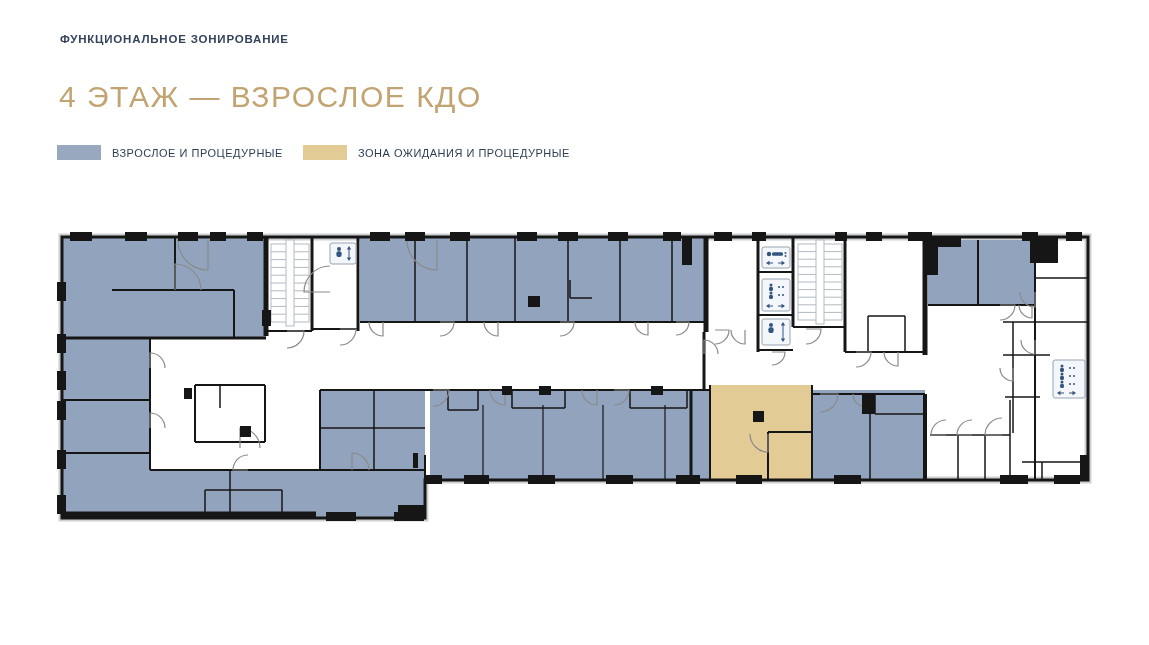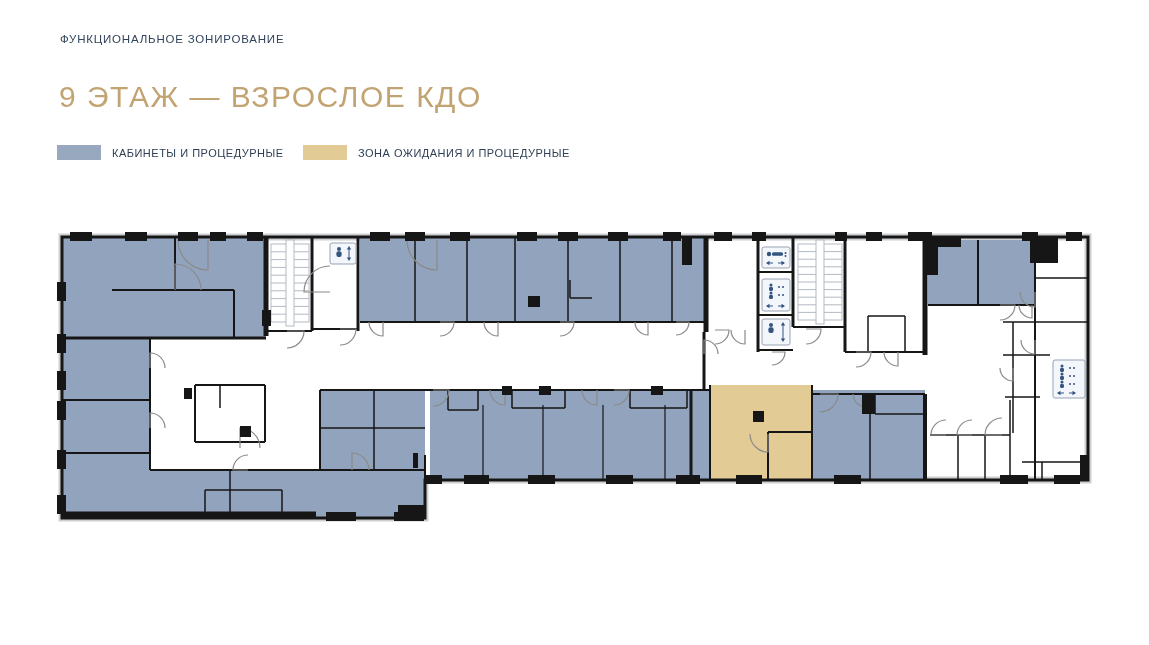--- a/index.html
+++ b/index.html
@@ -1,37 +1,37 @@
 <!DOCTYPE html>
 <html><head>
 <meta charset="utf-8">
 <style>
   html,body{margin:0;padding:0;background:#ffffff;}
   body{width:1149px;height:645px;position:relative;overflow:hidden;
        font-family:"Liberation Sans", sans-serif;}
   .eyebrow{position:absolute;left:60px;top:33px;font-size:11.5px;
-           letter-spacing:.8px;font-weight:400;}
+           letter-spacing:.8px;font-weight:700;}
   .title{position:absolute;left:59px;top:80px;margin:0;font-size:30px;
          font-weight:400;letter-spacing:1.5px;}
   .legend{position:absolute;top:145px;left:0;width:1149px;height:22px;}
   .legend-item{position:absolute;display:flex;align-items:center;gap:11px;}
   .legend-item .swatch{width:44px;height:15px;flex:0 0 auto;}
   .legend-item .lab{font-size:11px;letter-spacing:.5px;color:#2D3E54;}
   #plan{position:absolute;left:0;top:0;}
 </style>
 </head>
 <body>
 
 <div class="eyebrow" style="color: rgb(50, 67, 92);">ФУНКЦИОНАЛЬНОЕ ЗОНИРОВАНИЕ</div>
-<h1 class="title" style="color: rgb(194, 164, 114);">9 ЭТАЖ — ВЗРОСЛОЕ КДО</h1>
+<h1 class="title" style="color: rgb(194, 164, 114);">4 ЭТАЖ — ВЗРОСЛОЕ КДО</h1>
 
 <div class="legend">
   <div class="legend-item" style="left:57px">
     <span class="swatch" style="background: rgb(151, 168, 191);"></span>
-    <span class="lab">КАБИНЕТЫ И ПРОЦЕДУРНЫЕ</span>
+    <span class="lab">ВЗРОСЛОЕ И ПРОЦЕДУРНЫЕ</span>
   </div>
   <div class="legend-item" style="left:303px">
     <span class="swatch" style="background: rgb(227, 203, 150);"></span>
     <span class="lab">ЗОНА ОЖИДАНИЯ И ПРОЦЕДУРНЫЕ</span>
   </div>
 </div>
 
 <svg id="plan" width="1149" height="645" viewBox="0 0 1149 645" aria-hidden="true">
     <polygon points="62,237 1088,237 1088,480 425,480 425,518 62,518" fill="#fff" stroke="#CDCFD1" stroke-width="7"></polygon>
     <rect x="62" y="237" width="204" height="101" fill="#92A4BD"></rect>

